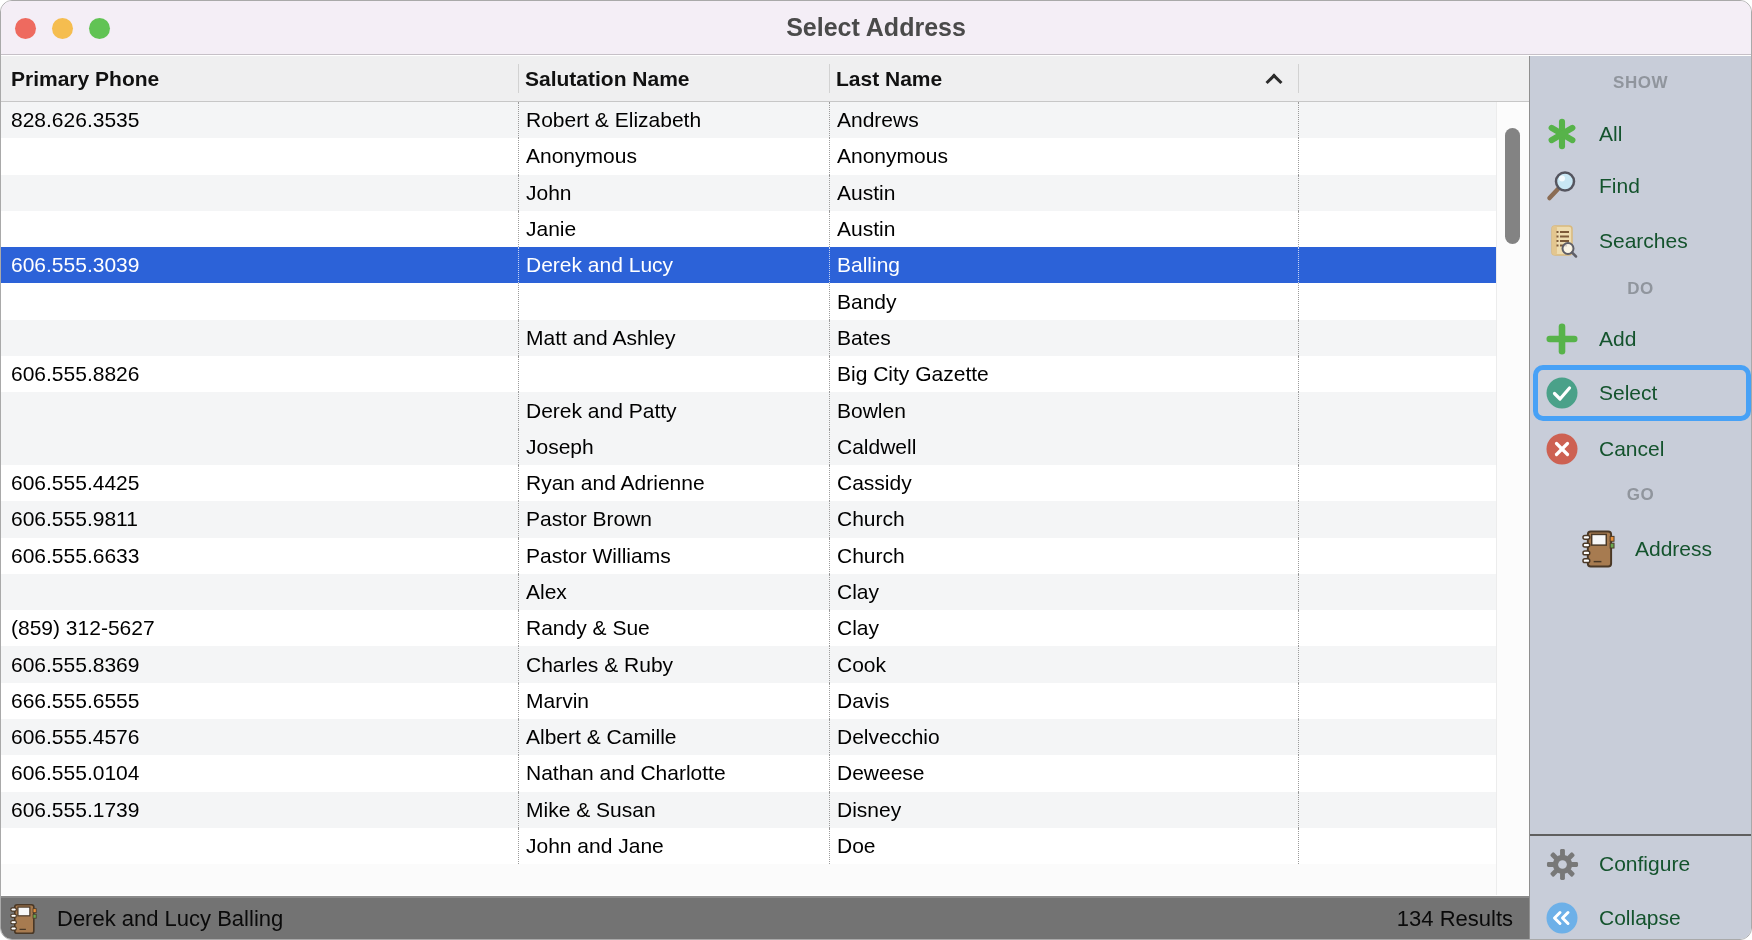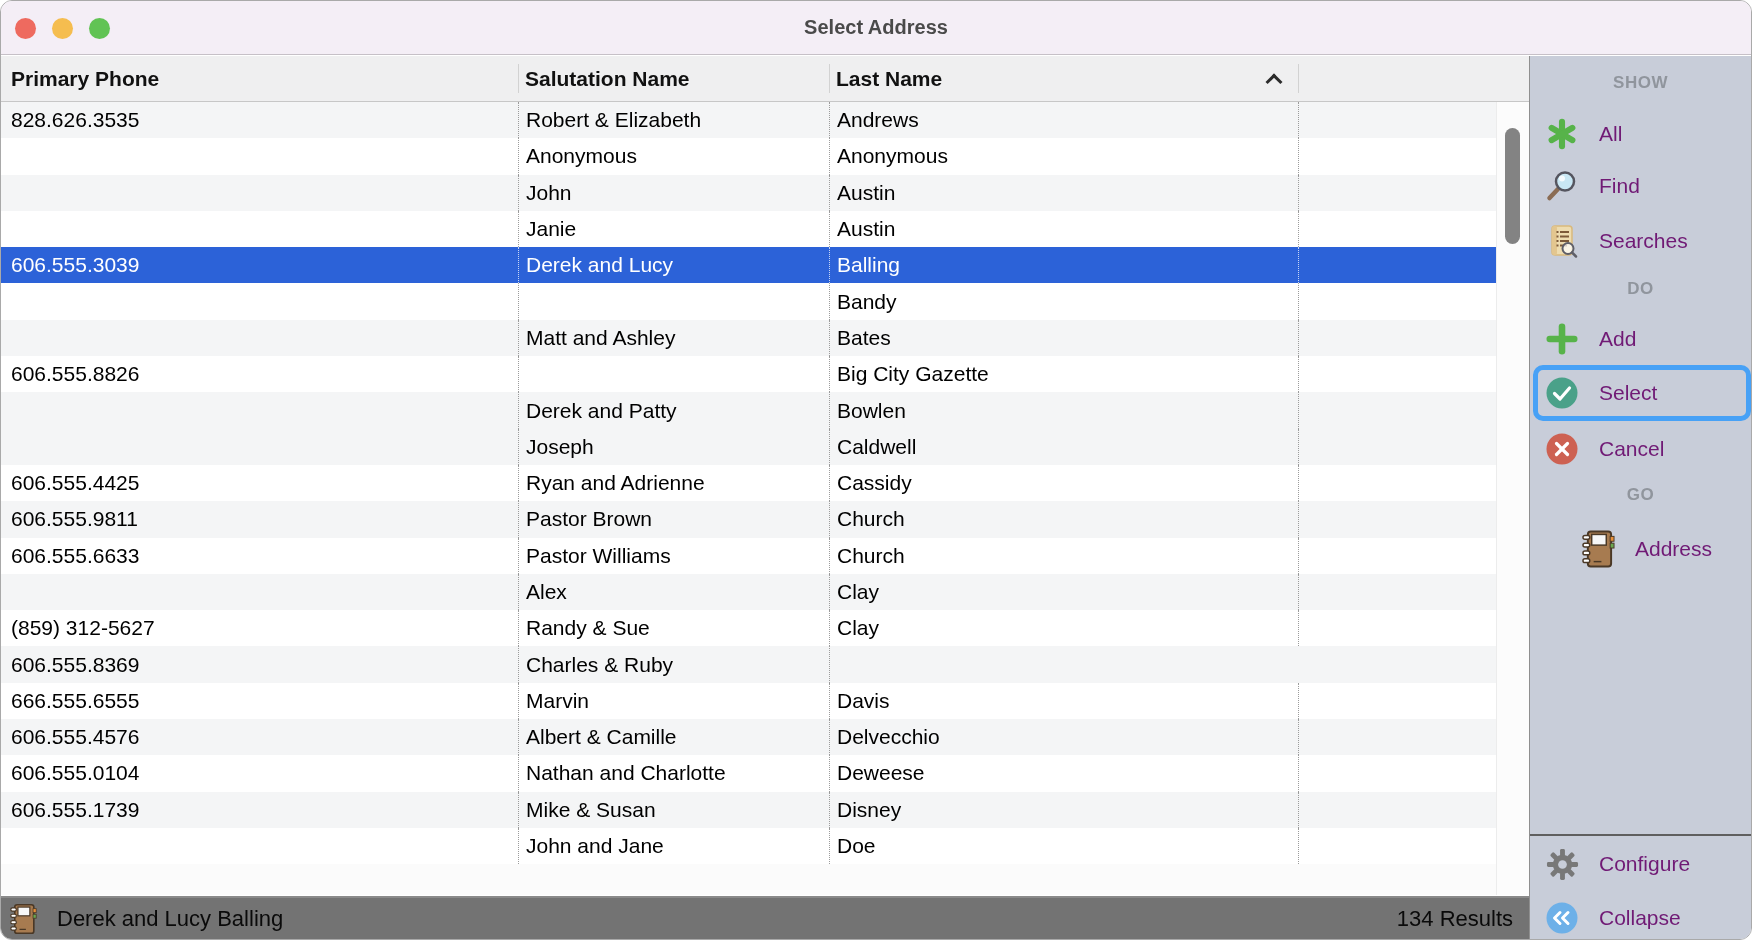--- a/index.html
+++ b/index.html
@@ -11,21 +11,21 @@
   html,body{background:#ffffff;}
   body{font-family:"Liberation Sans","DejaVu Sans",sans-serif;width:1752px;height:940px;}
   .window{position:relative;width:1752px;height:940px;border-radius:12px;overflow:hidden;
           background:#fff;border:1px solid #a9a9a9;}
   
   .titlebar{position:absolute;top:0;left:0;right:0;height:54px;background:var(--titlebar-bg);
             border-bottom:1px solid #c6c0c7;display:flex;align-items:center;justify-content:center;}
   .traffic{position:absolute;left:14px;top:17px;display:flex;gap:16px;}
   .tl{width:21px;height:21px;border-radius:50%;}
   .tl.red{background:#ee6a5f;}   .tl.yellow{background:#f5bd4f;}   .tl.green{background:#61c354;}
-  .win-title{font-size:20px;font-weight:700;color:#4a4a4a;}
+  .win-title{font-size:25px;font-weight:700;color:#4a4a4a;}
   
   .content{position:absolute;top:55px;left:0;width:1528px;bottom:0;background:#fff;}
   .thead{position:absolute;top:0;left:0;right:0;height:46px;background:var(--header-bg);
          border-bottom:1px solid #c7c7c7;display:grid;grid-template-columns:517px 311px 469px 1fr;
          align-items:center;}
   .hc{position:relative;height:100%;display:flex;align-items:center;font-size:21px;font-weight:700;color:#111;}
   .hc+.hc::before{content:'';position:absolute;left:0;top:8px;bottom:8px;width:1px;background:#d2d2d2;}
   .hc.h1{padding-left:10px;} .hc.h2,.hc.h3{padding-left:7px;}
   .sort-chevron{position:absolute;right:18px;top:20px;width:12px;height:12px;
                 border-left:3px solid #2b2b2b;border-top:3px solid #2b2b2b;transform:rotate(45deg);}
@@ -49,21 +49,21 @@
   .spacer{flex:1;}
   .results{font-size:22px;color:#0a0a0a;}
   
   .sidebar{position:absolute;top:55px;left:1528px;right:0;bottom:0;background:var(--sidebar-bg);
            border-left:1px solid #8f8f8f;}
   .sb-sec{position:absolute;left:0;right:0;text-align:center;font-size:17px;font-weight:700;
           color:#90959d;letter-spacing:.5px;}
   .sb-item{position:absolute;left:0;right:0;height:36px;display:flex;align-items:center;
            padding-left:15px;cursor:default;}
   .sb-ico{width:34px;height:34px;display:flex;align-items:center;justify-content:center;flex:none;}
-  .sb-label{margin-left:20px;font-size:21px;color:#701a75;}
+  .sb-label{margin-left:20px;font-size:21px;color:#14532d;}
   .sb-highlight{position:absolute;top:309px;left:3px;right:0;height:56px;
                 border:5px solid var(--highlight-blue);border-radius:10px;}
   .sb-divider{position:absolute;left:0;right:0;top:778px;height:2px;background:#5f5f5f;}
 </style>
 </head>
 <body>
 
 <div class="window">
 
   <div class="titlebar">
@@ -198,20 +198,21 @@
         <div class="row">
           <div class="c c1">(859) 312-5627</div>
           <div class="c c2">Randy &amp; Sue</div>
           <div class="c c3">Clay</div>
           <div class="c c4"></div>
         </div>
 
         <div class="row alt">
           <div class="c c1">606.555.8369</div>
           <div class="c c2">Charles &amp; Ruby</div>
+          <div class="c c3">Cook</div>
           <div class="c c4"></div>
         </div>
 
         <div class="row">
           <div class="c c1">666.555.6555</div>
           <div class="c c2">Marvin</div>
           <div class="c c3">Davis</div>
           <div class="c c4"></div>
         </div>
 

